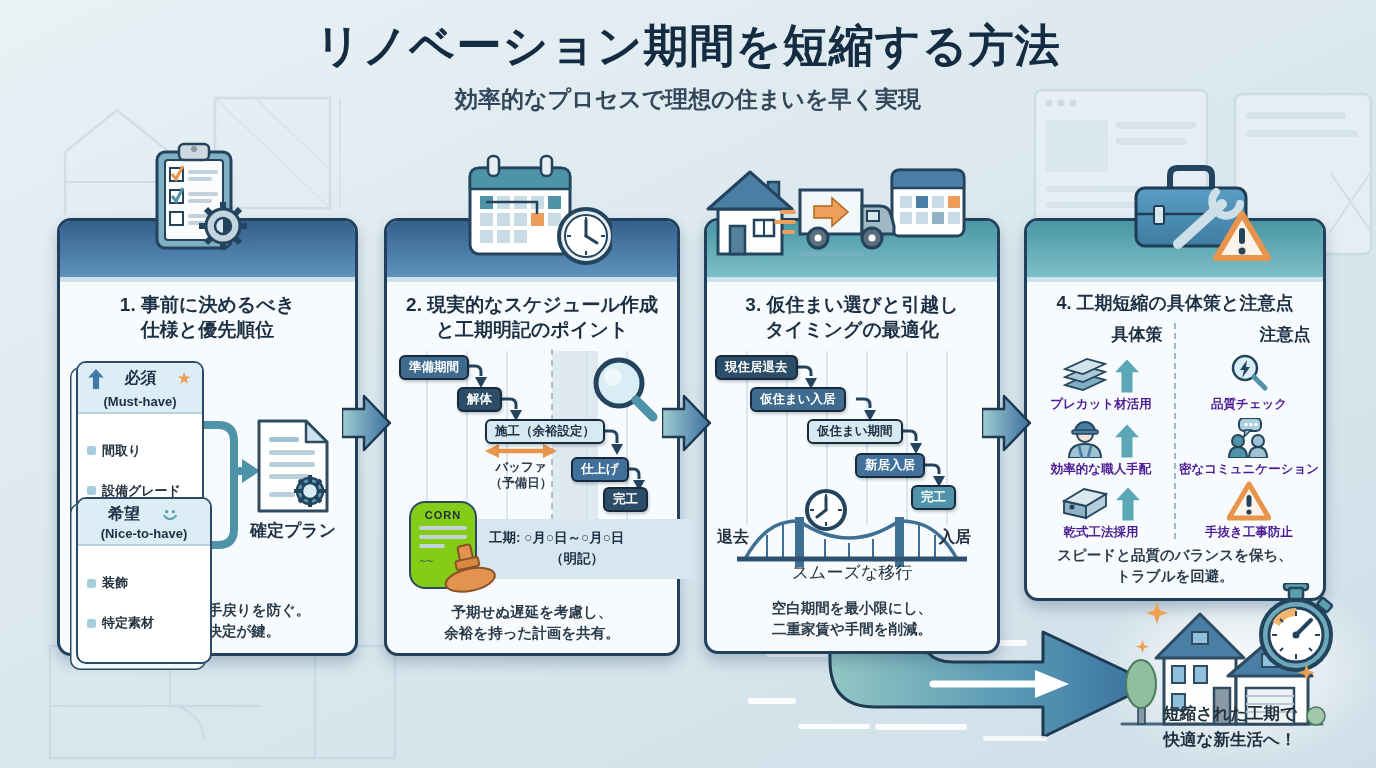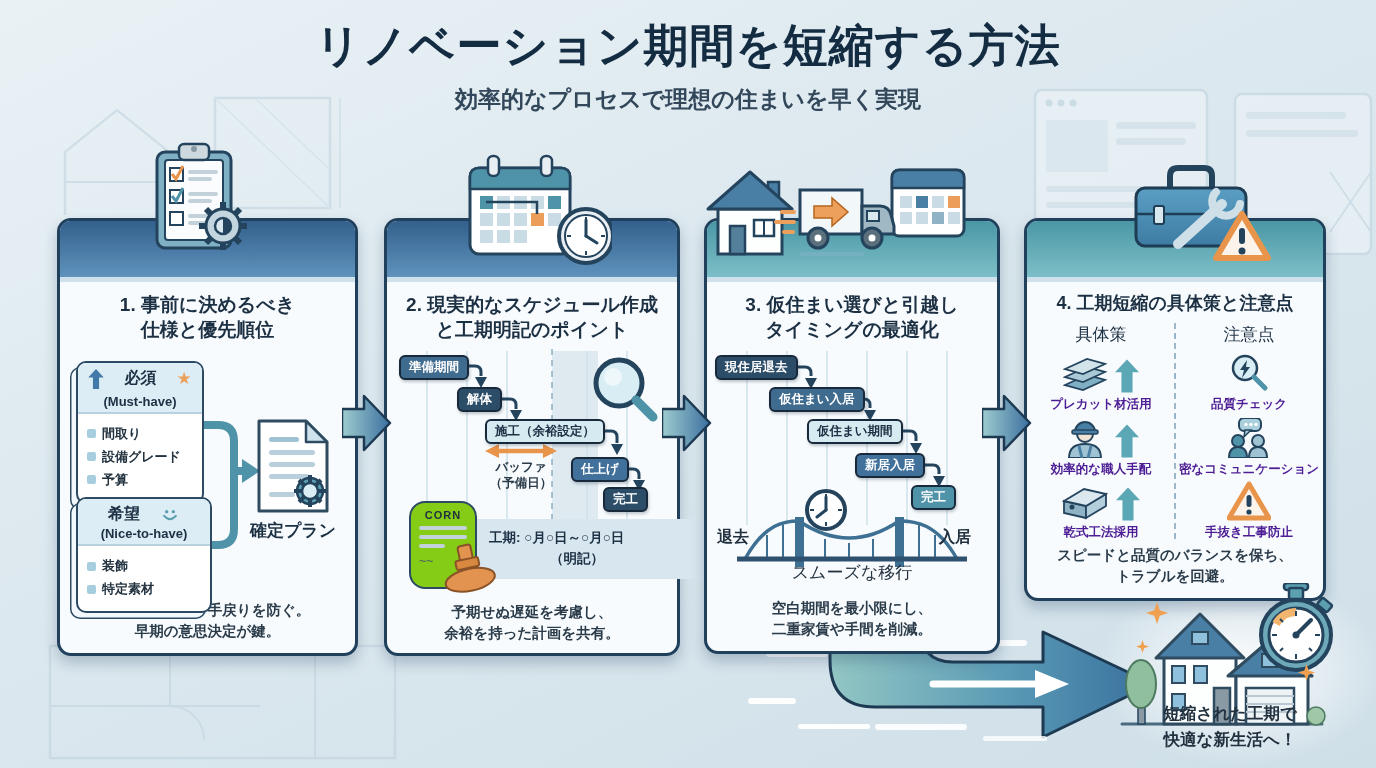--- a/index.html
+++ b/index.html
@@ -35,21 +35,21 @@
   .fb-light{background:#d5ebf1;color:#1c3044;}
   .fb-teal{background:#4f93a8;}
   
   .mini-card{position:absolute;background:#fff;border:2.5px solid #2c4a63;border-radius:10px;
     box-shadow:-6px 6px 0 -1.5px #f2f8fb,-6px 6px 0 0 #2c4a63;overflow:hidden;z-index:2;}
   .mc-head{background:#dcedf5;border-bottom:2px solid #b9d2e0;padding:5px 3px 3px;text-align:center;}
   .mc-row{display:inline-flex;align-items:center;gap:20px;font-size:16px;font-weight:bold;color:#1c3044;}
   .mc-sub{font-size:13px;font-weight:bold;color:#1c3044;margin-top:1px;}
   .mc-items{list-style:none;margin:0;padding:6px 6px 8px 9px;}
   .mc-items li{display:flex;align-items:center;gap:6px;font-size:13px;font-weight:bold;
-    color:#22323f;margin:5px 0;white-space:nowrap;}
+    color:#22323f;margin:22px 0;white-space:nowrap;}
   .bullet{width:9px;height:9px;background:#a7cede;border-radius:2px;flex:0 0 auto;}
   .star{color:#eda05c;font-size:17px;}
   .plan-label{position:absolute;text-align:center;font-size:17px;font-weight:bold;color:#1c3044;}
   
   .buffer-label{position:absolute;text-align:center;font-size:12.5px;font-weight:bold;
     color:#2a3b4a;line-height:1.3;z-index:2;}
   .contract{position:absolute;width:64px;height:84px;background:#84cc16;border:2.5px solid #2c4a63;
     border-radius:16px;z-index:3;}
   .contract .corn{text-align:center;font-size:11px;font-weight:bold;color:#22313f;
     letter-spacing:1px;margin-top:6px;}
@@ -57,21 +57,21 @@
   .sig{margin:6px 0 0 8px;font-size:12px;color:#4a5a66;font-style:italic;}
   .period-band{position:absolute;background:#d8e6ef;border-radius:10px;z-index:1;
     font-size:13.5px;font-weight:bold;color:#1c3044;line-height:1.55;
     display:flex;flex-direction:column;justify-content:center;padding-left:72px;}
   
   .side-label{position:absolute;font-size:16px;font-weight:bold;color:#22313f;z-index:2;}
   .bridge-caption{position:absolute;left:0;width:100%;text-align:center;
     font-size:17px;font-weight:normal;color:#22313f;z-index:2;}
   
   .col-heading{position:absolute;width:146px;text-align:center;font-size:17px;
-    font-weight:normal;color:#1c3044;}
+    font-weight:bold;color:#1c3044;margin-left:36px;}
   .col-divider{position:absolute;border-left:2px dashed #9cb8c8;z-index:1;}
   .p4item{position:absolute;width:146px;text-align:center;z-index:2;}
   .p4icon{height:42px;display:flex;align-items:flex-end;justify-content:center;gap:8px;}
   .p4label{margin-top:3px;font-size:12.5px;font-weight:bold;color:#4c1d95;white-space:nowrap;}
   
   .glow{position:absolute;left:1096px;top:572px;width:290px;height:196px;z-index:1;
     background:radial-gradient(ellipse at center,rgba(255,255,255,.95) 0%,rgba(255,255,255,0) 70%);}
   .speed-line{position:absolute;background:#fff;border-radius:4px;opacity:.95;z-index:1;}
   .result-text{position:absolute;left:1124px;top:700px;width:212px;text-align:center;
     font-size:16.5px;font-weight:bold;color:#22313f;line-height:1.6;z-index:4;}
@@ -331,21 +331,21 @@
       <path d="M195,82 h8 q6,0 6,6 v4"></path>
       <path d="M218,116 h8 q6,0 6,6 v3"></path>
     </g>
     <polygon points="98,29 110,29 104,40" fill="#24445e"></polygon>
     <polygon points="157,61 169,61 163,72" fill="#24445e"></polygon>
     <polygon points="203,94 215,94 209,105" fill="#24445e"></polygon>
     <polygon points="226,127 238,127 232,138" fill="#24445e"></polygon>
   </svg>
 
   <div class="fbox fb-dark" style="left:8px;top:134px">現住居退去</div>
-  <div class="fbox fb-med" style="left:62px;top:166px">仮住まい入居</div>
+  <div class="fbox fb-med" style="left:43px;top:166px">仮住まい入居</div>
   <div class="fbox fb-light" style="left:100px;top:198px">仮住まい期間</div>
   <div class="fbox fb-med2" style="left:148px;top:232px">新居入居</div>
   <div class="fbox fb-teal" style="left:204px;top:264px">完工</div>
 
   <svg class="abs" style="left:26px;top:288px;z-index:1" width="238" height="60" viewBox="0 0 238 60">
     <path d="M12,50 C32,14 52,12 66,12 Q116,46 166,12 C182,12 204,14 224,50" fill="none" stroke="#3e7094" stroke-width="3.5"></path>
     <g stroke="#3e7094" stroke-width="2">
       <line x1="34" y1="26" x2="34" y2="50"></line>
         <line x1="50" y1="15" x2="50" y2="50"></line>
       <line x1="92" y1="30" x2="92" y2="50"></line>

